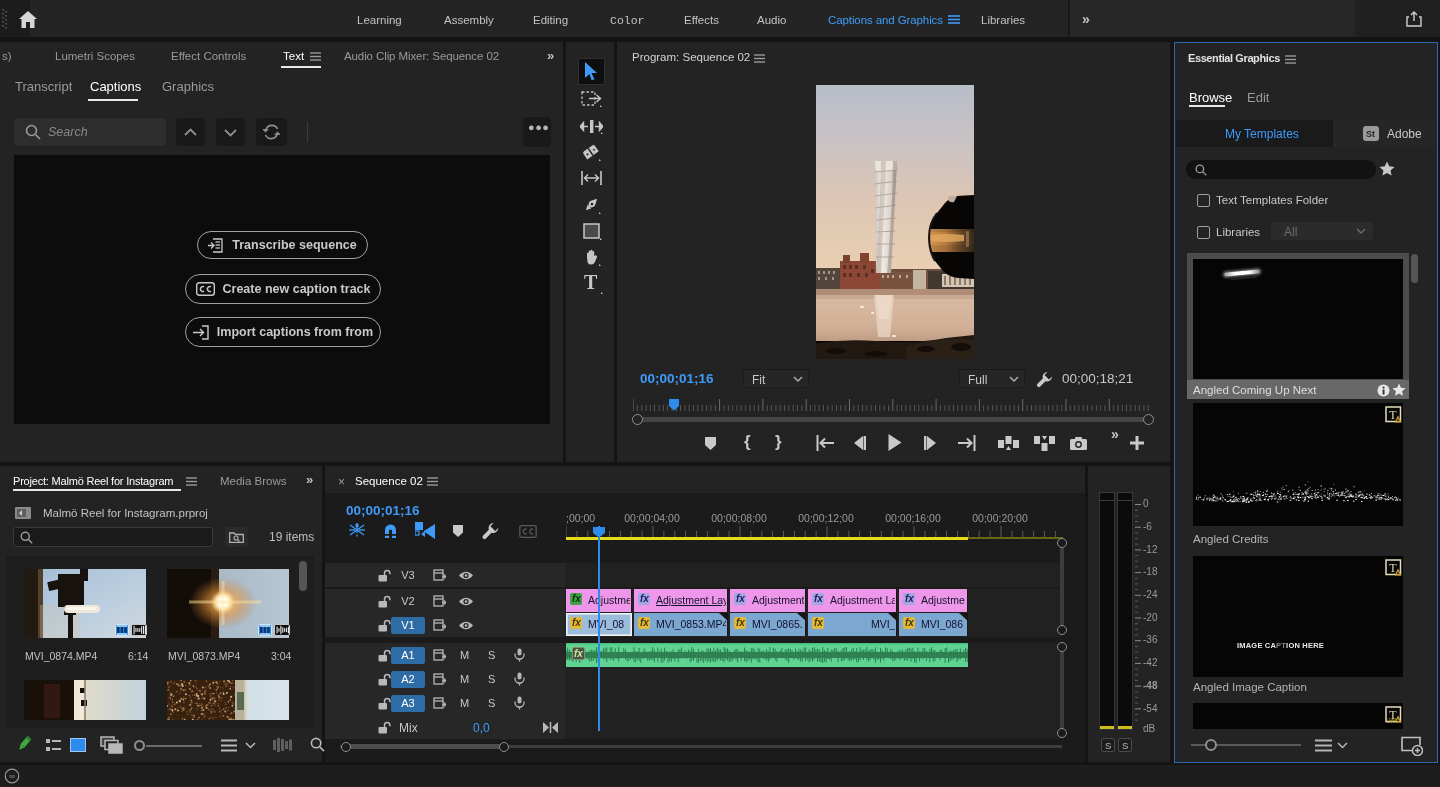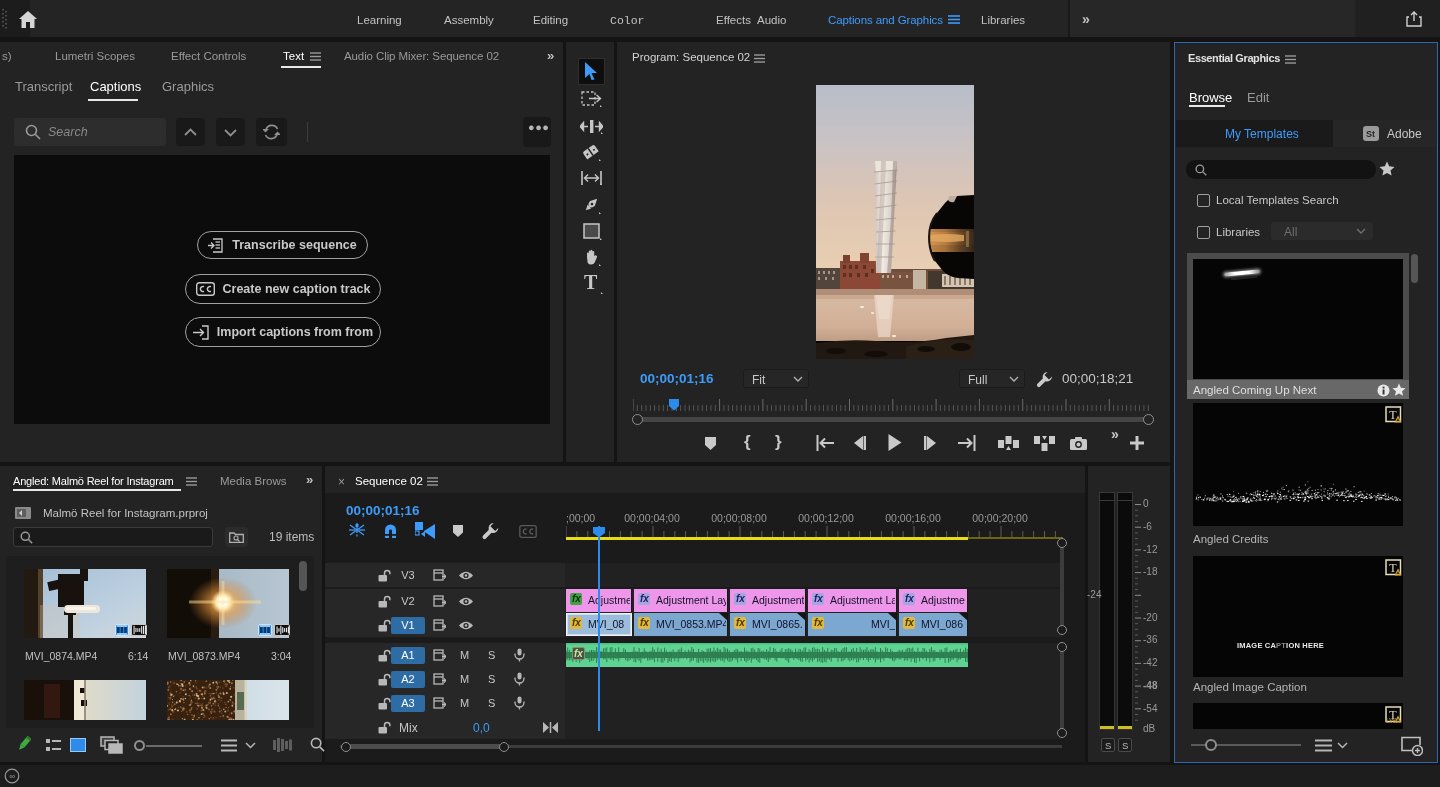--- a/index.html
+++ b/index.html
@@ -33,21 +33,21 @@
     </g>
   </svg>
 
 <svg class="abs" style="left:19px;top:11px;" width="18" height="17" viewBox="0 0 18 17">
     <path d="M9 0 L18 8 L15.5 8 L15.5 17 L11 17 L11 11 L7 11 L7 17 L2.5 17 L2.5 8 L0 8 Z" fill="#d6d6d6"></path>
   </svg>
 <div class="txt" style="left:357px;top:13.5px;font-size:11.5px;color:#c2c2c2;">Learning</div>
 <div class="txt" style="left:444px;top:13.5px;font-size:11.5px;color:#c2c2c2;">Assembly</div>
 <div class="txt" style="left:533px;top:13.5px;font-size:11.5px;color:#c2c2c2;">Editing</div>
 <div class="txt" style="left:610px;top:13.5px;font-size:11.5px;color:#c2c2c2;font-family:Liberation Mono, monospace;">Color</div>
-<div class="txt" style="left:684px;top:13.5px;font-size:11.5px;color:#c2c2c2;margin-left:32px;">Effects</div>
+<div class="txt" style="left:684px;top:13.5px;font-size:11.5px;color:#c2c2c2;">Effects</div>
 <div class="txt" style="left:757px;top:13.5px;font-size:11.5px;color:#c2c2c2;">Audio</div>
 <div class="txt" style="left:828px;top:13.5px;font-size:11.5px;letter-spacing:-0.1px;color:#3f9bfa;">Captions and Graphics</div>
 <svg class="abs" style="left:948px;top:15px;" width="12" height="9">
     <g stroke="#3f9bfa" stroke-width="1.6">
       <line x1="0" y1="1" x2="12" y2="1"></line>
       <line x1="0" y1="4.5" x2="12" y2="4.5"></line>
       <line x1="0" y1="8" x2="12" y2="8"></line>
     </g>
   </svg>
 <div class="txt" style="left:981px;top:13.5px;font-size:11.5px;color:#c2c2c2;">Libraries</div>
@@ -548,21 +548,21 @@
 <div class="abs" style="left:1186px;top:160px;width:190px;height:19px;background:#121212;border-radius:9px;"></div>
 <svg class="abs" style="left:1195px;top:164px;" width="12" height="12" viewBox="0 0 16 16">
     <circle cx="6.5" cy="6.5" r="5" fill="none" stroke="#9a9a9a" stroke-width="1.8"></circle>
     <line x1="10.5" y1="10.5" x2="15" y2="15" stroke="#9a9a9a" stroke-width="1.8"></line>
   </svg>
 <svg class="abs" style="left:1379px;top:161px;" width="16" height="16" viewBox="0 0 16 16">
     <path d="M8 0.5 L10.2 5.3 L15.5 5.9 L11.5 9.4 L12.6 14.6 L8 12 L3.4 14.6 L4.5 9.4 L0.5 5.9 L5.8 5.3 Z" fill="#c8c8c8"></path>
   </svg>
 
 <div class="abs" style="left:1197px;top:194px;width:13px;height:13px;border:1.8px solid #9e9e9e;border-radius:2px;"></div>
-<div class="txt" style="left:1216px;top:194px;font-size:11.5px;color:#c8c8c8;">Local Templates Search</div>
+<div class="txt" style="left:1216px;top:194px;font-size:11.5px;color:#c8c8c8;">Text Templates Folder</div>
 <div class="abs" style="left:1197px;top:226px;width:13px;height:13px;border:1.8px solid #9e9e9e;border-radius:2px;"></div>
 <div class="txt" style="left:1216px;top:226px;font-size:11.5px;color:#c8c8c8;">Libraries</div>
 <div class="abs" style="left:1271px;top:222px;width:102px;height:18px;background:#2b2b2b;border-radius:3px;"></div>
 <div class="txt" style="left:1284px;top:225px;font-size:12px;color:#6e6e6e;">All</div>
 <svg class="abs" style="left:1356px;top:228px;" width="10" height="6">
     <path d="M1 1 L5 5 L9 1" fill="none" stroke="#6e6e6e" stroke-width="1.4"></path>
   </svg>
 
 <div class="abs" style="left:1187px;top:253px;width:222px;height:146px;background:#4c4c4c;"></div>
 <div class="abs" style="left:1193px;top:259px;width:210px;height:120px;background:#050505;"></div>
@@ -1229,21 +1229,21 @@
 <svg class="abs" style="left:1337px;top:742px;" width="11" height="7">
     <path d="M1 1 L5.5 5.5 L10 1" fill="none" stroke="#b5b5b5" stroke-width="1.5"></path>
   </svg>
 <svg class="abs" style="left:1400px;top:736px;" width="23" height="20" viewBox="0 0 23 20">
     <path d="M14 14.5 L2 14.5 L2 1.5 L20 1.5 L20 9" fill="none" stroke="#c0c0c0" stroke-width="1.6"></path>
     <circle cx="17.5" cy="14.5" r="5" fill="#232323" stroke="#c0c0c0" stroke-width="1.5"></circle>
     <path d="M17.5 12 L17.5 17 M15 14.5 L20 14.5" stroke="#c0c0c0" stroke-width="1.4"></path>
   </svg>
 
 <div class="panel" style="left:0;top:466px;width:322px;height:296px;"></div>
-<div class="txt" style="left:13px;top:475px;font-size:11px;letter-spacing:-0.2px;color:#ffffff;">Angled: Malmö Reel for Instagram</div>
+<div class="txt" style="left:13px;top:475px;font-size:11px;letter-spacing:-0.2px;color:#ffffff;">Project: Malmö Reel for Instagram</div>
 <div class="abs" style="left:13px;top:489px;width:168px;height:2px;background:#e8e8e8;"></div>
 <svg class="abs" style="left:186px;top:477px;" width="11" height="9">
     <g stroke="#9a9a9a" stroke-width="1.4">
       <line x1="0" y1="1" x2="11" y2="1"></line>
       <line x1="0" y1="4.5" x2="11" y2="4.5"></line>
       <line x1="0" y1="8" x2="11" y2="8"></line>
     </g>
   </svg>
 <div class="txt" style="left:220px;top:475px;font-size:11.5px;color:#9a9a9a;">Media Brows</div>
 <div class="txt" style="left:306px;top:472px;font-size:13px;font-weight:bold;color:#c2c2c2;">»</div>
@@ -2065,21 +2065,21 @@
     <line x1="7.5" y1="0" x2="7.5" y2="11" stroke="#b8b8b8" stroke-width="1.5"></line>
   </svg>
 
 <div class="abs" style="left:566px;top:589px;width:66px;height:23px;background:#ee96ea;border-right:1px solid #181818;overflow:hidden;"></div>
 <div class="abs" style="left:570px;top:592.5px;width:12px;height:12px;background:#43a047;border-radius:2px;"></div>
 <div class="txt" style="left:572px;top:593px;font-size:10px;font-style:italic;font-weight:bold;color:#0a300a;">fx</div>
 <div class="txt" style="left:588px;top:594px;font-size:10.5px;color:#14142a;max-width:42px;overflow:hidden;">Adjustme</div>
 <div class="abs" style="left:634px;top:589px;width:94px;height:23px;background:#ee96ea;border-right:1px solid #181818;overflow:hidden;"></div>
 <div class="abs" style="left:638px;top:592.5px;width:12px;height:12px;background:#a5a5e0;border-radius:2px;"></div>
 <div class="txt" style="left:640px;top:593px;font-size:10px;font-style:italic;font-weight:bold;color:#20206a;">fx</div>
-<div class="txt" style="left:656px;top:594px;font-size:10.5px;color:#14142a;max-width:70px;overflow:hidden;">Adjustment Lay</div>
+<div class="txt" style="left:656px;top:594px;font-size:10.5px;color:#14142a;max-width:70px;overflow:hidden;text-decoration:underline;">Adjustment Lay</div>
 <div class="abs" style="left:730px;top:589px;width:76px;height:23px;background:#ee96ea;border-right:1px solid #181818;overflow:hidden;"></div>
 <div class="abs" style="left:734px;top:592.5px;width:12px;height:12px;background:#a5a5e0;border-radius:2px;"></div>
 <div class="txt" style="left:736px;top:593px;font-size:10px;font-style:italic;font-weight:bold;color:#20206a;">fx</div>
 <div class="txt" style="left:752px;top:594px;font-size:10.5px;color:#14142a;max-width:52px;overflow:hidden;">Adjustment</div>
 <div class="abs" style="left:808px;top:589px;width:89px;height:23px;background:#ee96ea;border-right:1px solid #181818;overflow:hidden;"></div>
 <div class="abs" style="left:812px;top:592.5px;width:12px;height:12px;background:#a5a5e0;border-radius:2px;"></div>
 <div class="txt" style="left:814px;top:593px;font-size:10px;font-style:italic;font-weight:bold;color:#20206a;">fx</div>
 <div class="txt" style="left:830px;top:594px;font-size:10.5px;color:#14142a;max-width:65px;overflow:hidden;">Adjustment La</div>
 <div class="abs" style="left:899px;top:589px;width:69px;height:23px;background:#ee96ea;border-right:1px solid #181818;overflow:hidden;"></div>
 <div class="abs" style="left:903px;top:592.5px;width:12px;height:12px;background:#a5a5e0;border-radius:2px;"></div>
@@ -2382,21 +2382,21 @@
 <div class="abs" style="left:1099px;top:492px;width:16px;height:238px;background:#0b0b0b;border:1px solid #333;"></div>
 <div class="abs" style="left:1117px;top:492px;width:16px;height:238px;background:#0b0b0b;border:1px solid #333;"></div>
 <div class="abs" style="left:1099px;top:492px;width:16px;height:9px;background:#0b0b0b;border:1px solid #3a3a3a;"></div>
 <div class="abs" style="left:1117px;top:492px;width:16px;height:9px;background:#0b0b0b;border:1px solid #3a3a3a;"></div>
 <div class="abs" style="left:1100px;top:726px;width:14px;height:2.5px;background:#cdbd1e;"></div>
 <div class="abs" style="left:1118px;top:726px;width:14px;height:2.5px;background:#cdbd1e;"></div>
 <div class="txt" style="left:1143px;top:498.2px;font-size:10px;color:#9a9a9a;">0</div>
 <div class="txt" style="left:1143px;top:520.9px;font-size:10px;color:#9a9a9a;">-6</div>
 <div class="txt" style="left:1143px;top:543.6px;font-size:10px;color:#9a9a9a;">-12</div>
 <div class="txt" style="left:1143px;top:566.3px;font-size:10px;color:#9a9a9a;">-18</div>
-<div class="txt" style="left:1087px;top:589.0px;font-size:10px;color:#9a9a9a;">-24</div>
+<div class="txt" style="left:1143px;top:589.0px;font-size:10px;color:#9a9a9a;">-24</div>
 <div class="txt" style="left:1143px;top:611.7px;font-size:10px;color:#9a9a9a;">-20</div>
 <div class="txt" style="left:1143px;top:634.4px;font-size:10px;color:#9a9a9a;">-36</div>
 <div class="txt" style="left:1143px;top:657.1px;font-size:10px;color:#9a9a9a;">-42</div>
 <div class="txt" style="left:1143px;top:679.8px;font-size:10px;color:#9a9a9a;font-weight:bold;">-48</div>
 <div class="txt" style="left:1143px;top:702.5px;font-size:10px;color:#9a9a9a;">-54</div>
 <div class="txt" style="left:1143px;top:722.8px;font-size:10px;color:#9a9a9a;">dB</div>
 <svg class="abs" style="left:1135px;top:503.7px;" width="7" height="225">
     <rect x="0" y="0.0" width="6" height="1" fill="#8a8a8a"></rect>
     <rect x="0" y="5.7" width="3" height="1" fill="#5a5a5a"></rect>
     <rect x="0" y="11.3" width="3" height="1" fill="#5a5a5a"></rect>

